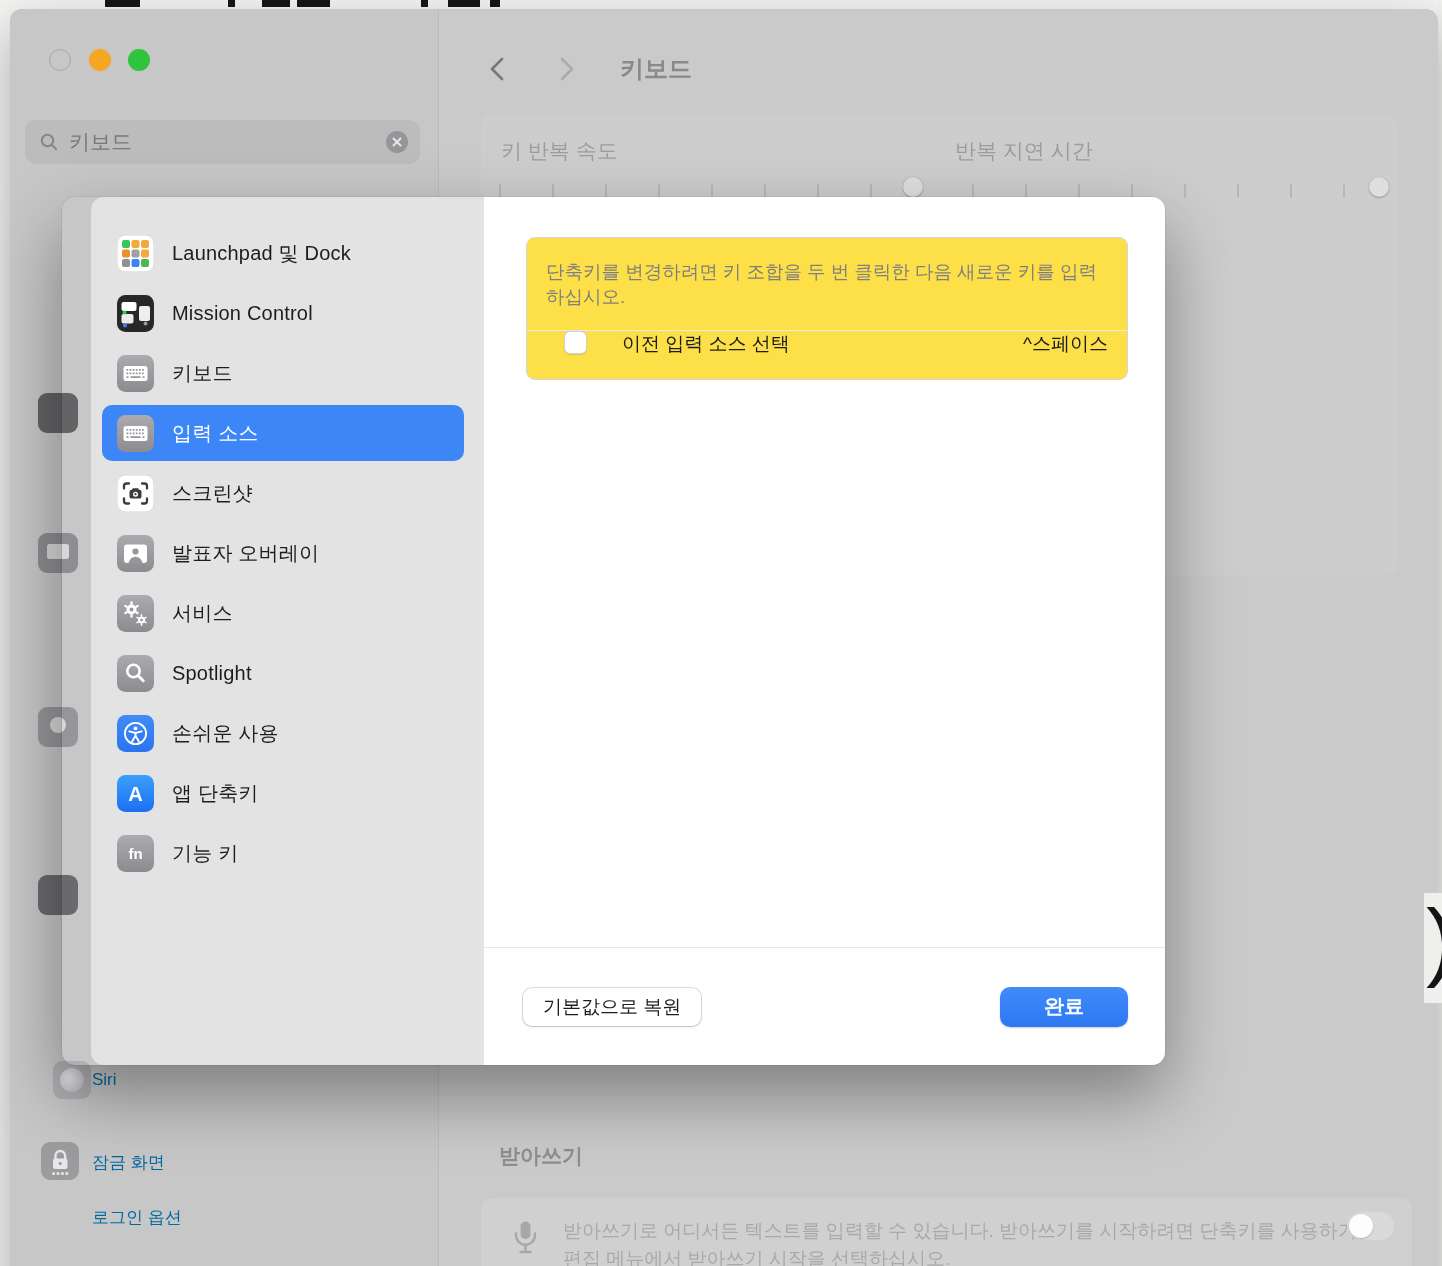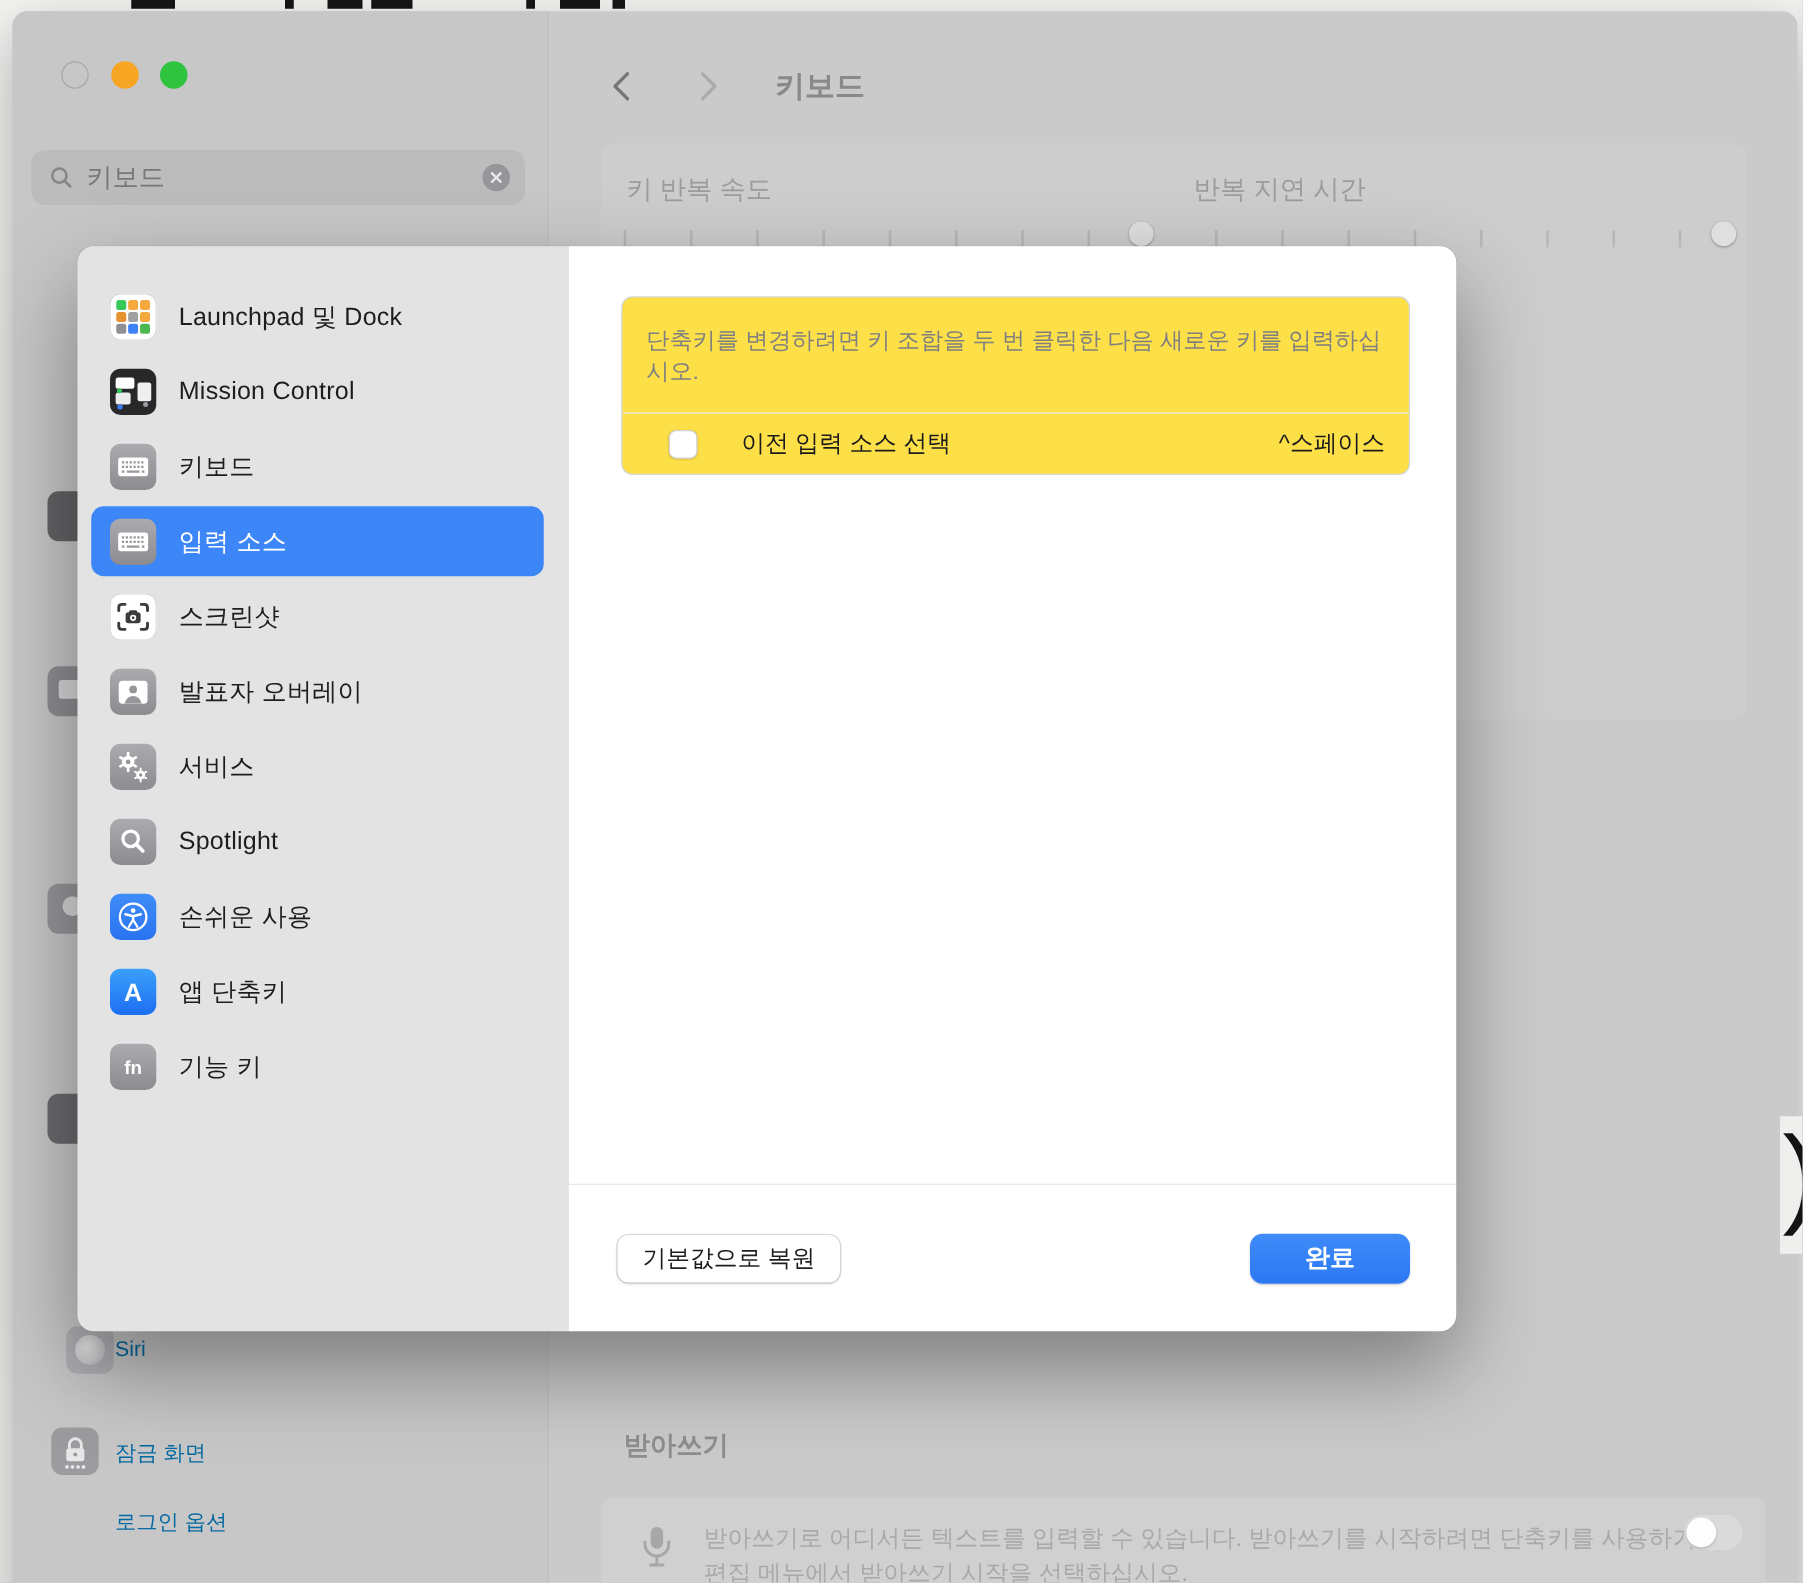--- a/index.html
+++ b/index.html
@@ -64,20 +64,21 @@
   #card2 { position:absolute; left:471px; top:1189px; width:931px; height:110px; background:#d0d0d1; border-radius:10px; }
   #card2 .dict-text { position:absolute; left:82px; font-size:19px; color:#a9a9ab; }
   #dict-toggle { position:absolute; right:18px; top:14px; width:47px; height:28px; border-radius:14px; background:#dadadb; }
   #dict-toggle i { position:absolute; left:2px; top:2px; width:24px; height:24px; border-radius:50%; background:#fdfdfd; box-shadow:0 1px 2px rgba(0,0,0,.2); }
 
   
   #sheet {
     position:absolute; left:62px; top:197px; width:1103px; height:868px;
     border-radius:13px; display:flex;
     box-shadow:0 30px 70px rgba(0,0,0,.38), 0 0 0 .5px rgba(0,0,0,.1);
+    padding-left:29px;
   }
   #sheet-sidebar {
     width:393px; flex:none; background:#e3e3e4; border-radius:13px 0 0 13px;
     padding-top:26px; position:relative;
   }
   .sheet-item { position:relative; height:60px; display:flex; align-items:center; padding-left:26px; }
   .sheet-item .pill { display:none; }
   .sheet-item.selected .pill {
     display:block; position:absolute; left:11px; right:20px; top:2px; bottom:2px;
     background:#3c86f8; border-radius:10px;
@@ -94,21 +95,21 @@
   .ic-appblue { background:linear-gradient(180deg,#3ba0fb,#1d6ef2); }
 
   #sheet-main {
     flex:1; background:#ffffff; border-radius:0 13px 13px 0;
     display:flex; flex-direction:column; position:relative;
   }
   #shortcut-table {
     margin:40px 37px 0 42px; border:1px solid #d5d5d6; border-radius:9px; overflow:hidden; background:#fde047;
   }
   #instruction { padding:21px 19px; font-size:18.5px; color:#7f7f82; border-bottom:1px solid #ebebeb; }
-  .sc-row { height:48px; display:flex; align-items:center; }
+  .sc-row { height:48px; display:flex; }
   .sc-row.alt { background:#f6f6f7; border-top:1px solid #ececec; }
   .checkbox { width:23px; height:23px; border-radius:6px; background:#fff; border:1px solid #d2d2d4;
               box-shadow:0 .5px 1.5px rgba(0,0,0,.12); margin-left:37px; flex:none; }
   .sc-label { margin-left:35px; font-size:19px; color:#1b1b1d; }
   .sc-keys { margin-left:auto; margin-right:19px; font-size:19px; color:#1b1b1d; }
 
   #sheet-footer {
     margin-top:auto; border-top:1px solid #e8e8e9; height:118px;
     display:flex; align-items:center; padding:0 37px 0 39px;
   }

